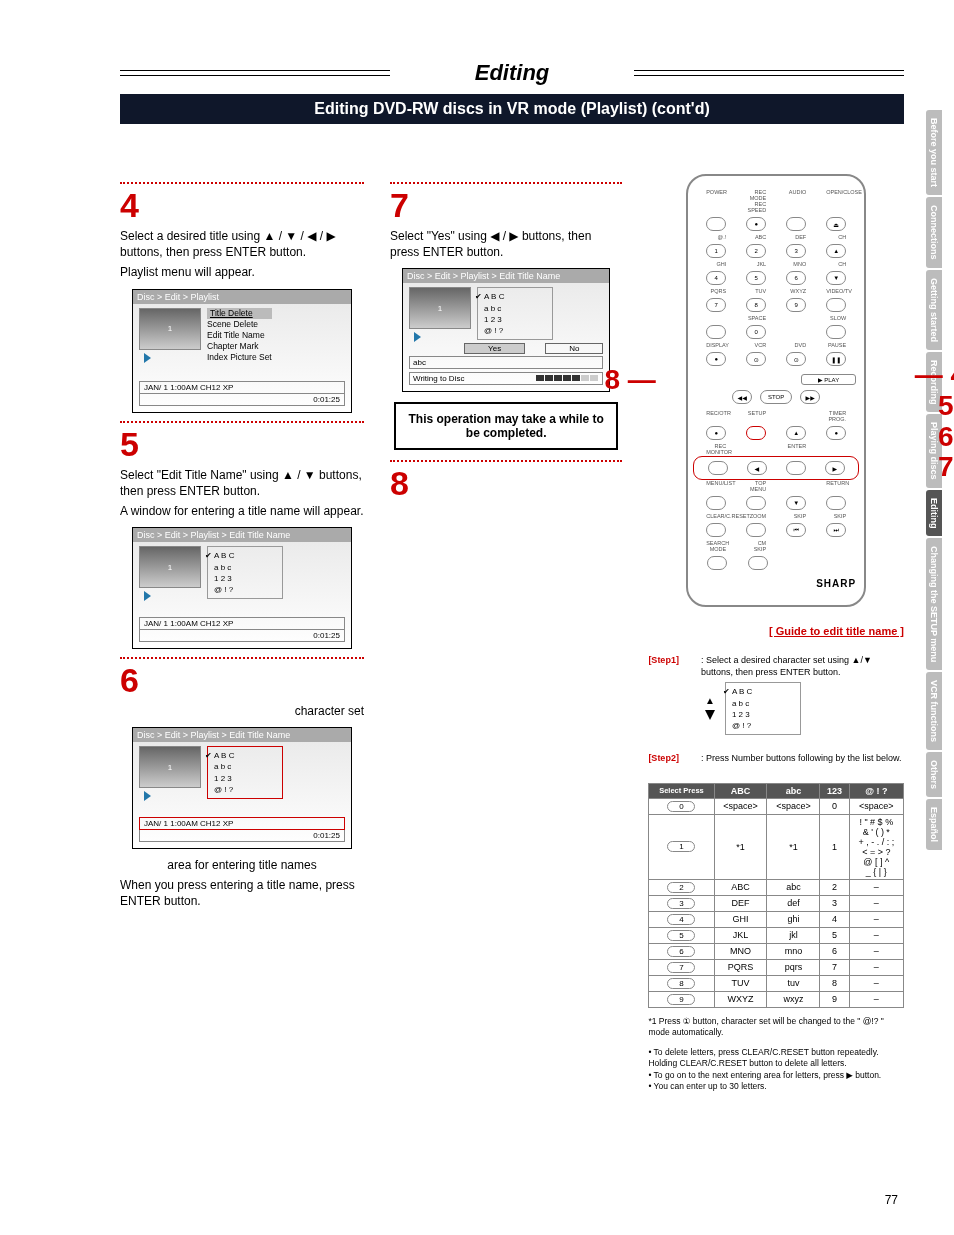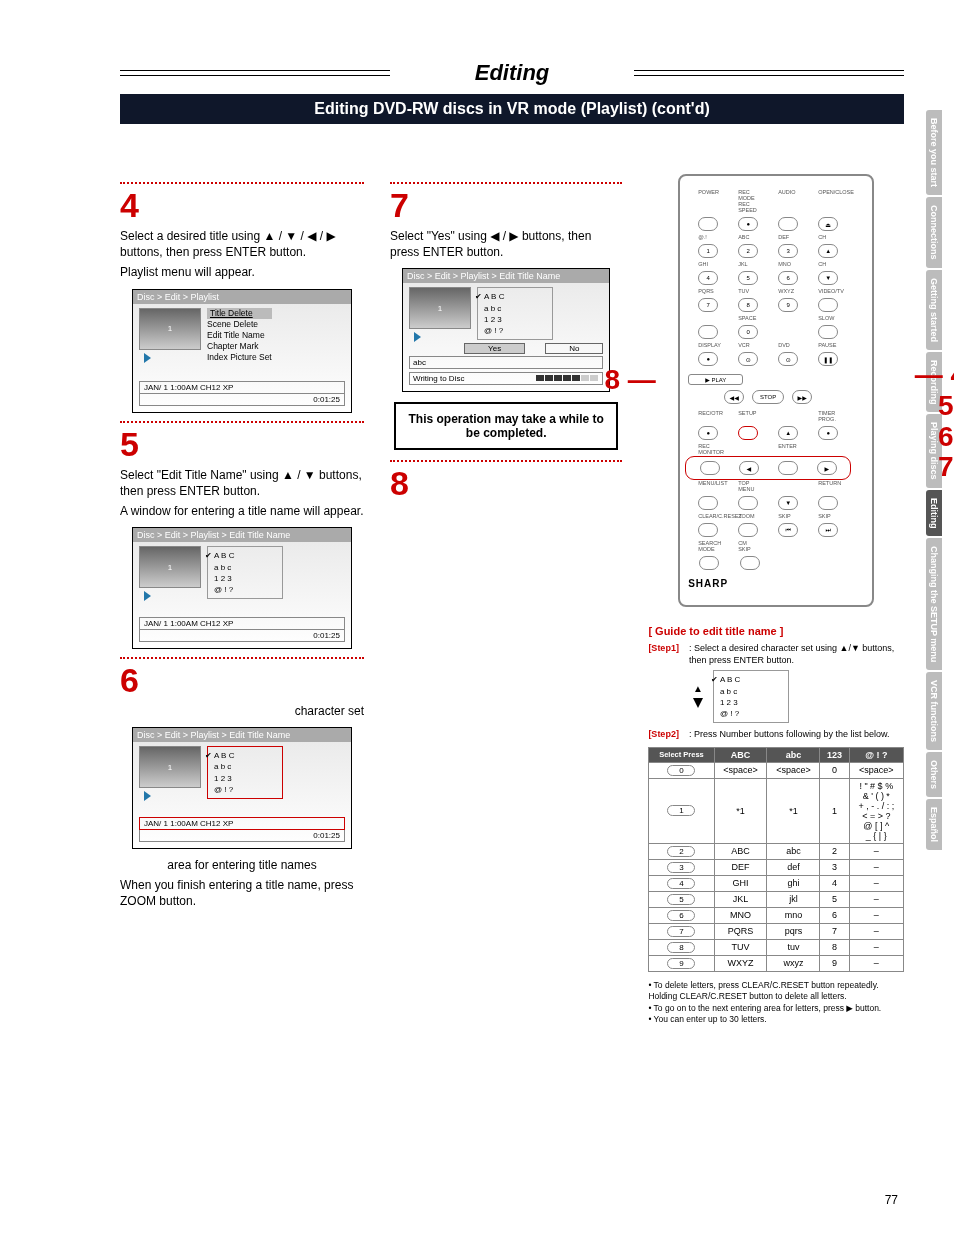--- a/index.html
+++ b/index.html
@@ -132,26 +132,26 @@
     margin: 10px 4px;
   }
   .yes-no { text-align:right; margin-top:4px; font-size:8px; }
   .yes-no span { border:1px solid #666; padding:0 23px; margin-left:20px; }
   .writebar { border:1px solid #888; padding:1px 3px; font-size:8px; display:flex; justify-content:space-between; margin-top:3px;}
   .prog { display:inline-block; }
   .prog .seg { display:inline-block; width:8px; height:6px; background:#333; margin-right:1px; }
   .prog .seg.off { background:#ccc; }
   .remote {
     border: 2px solid #888;
-    border-radius: 8px;
-    padding: 10px 24px 16px 8px;
+    border-radius: 20px;
+    padding: 10px 8px 16px 8px;
     width: 160px;
     margin: 0 auto;
     font-size: 6px;
-    text-align: left;
+    text-align: right;
     position: relative;
     background:#fff;
   }
   .remote .row { display:flex; justify-content:space-around; margin:3px 0; }
   .remote .btn {
     width: 18px; height: 12px; border: 1px solid #888; border-radius: 9px;
     display:inline-flex; align-items:center; justify-content:center;
     font-size:6px;
   }
   .remote .lbl { font-size:5.5px; color:#555; margin-bottom:1px; }
@@ -173,24 +173,25 @@
     color:#c00;
     font-size:28px;
     font-weight:bold;
   }
   .remote .hl-setup { border-color:#c00; color:#c00; }
   .remote .hl-nav { outline:1.5px solid #c00; outline-offset:2px; border-radius:6px; padding:2px; }
   .guide-h {
     font-weight:bold;
     color:#c00;
     font-size:11px;
-    text-align:left;
+    text-align:right;
     margin-top:18px;
-  }
-  .guide-step { font-size:9px; margin:6px 0; line-height:1.3; display:flex; gap:10px;justify-content:space-between;}
+    text-decoration:underline;
+  }
+  .guide-step { font-size:9px; margin:18px 0; line-height:1.3; display:flex; gap:22px;justify-content:space-between;}
   .guide-step .tag { color:#c00; font-weight:bold; white-space:nowrap;}
   .guide-step .body { flex:1; }
   .mini-charset {
     border:1px solid #999;
     font-size:8px;
     padding:3px 6px;
     line-height:1.4;
     text-align:left;
     width:62px;
   }
@@ -335,21 +336,21 @@
             <div>@ ! ?</div>
           </div>
         </div>
         <div class="bottombar" style="border-color:#c00">
             <span>JAN/ 1   1:00AM  CH12  XP</span>
             <span></span>
           </div>
         <div class="bottombar2">0:01:25</div>
       </div>
       <div class="para" style="text-align:center">area for entering title names</div>
-      <div class="para">When you finish entering a title name, press ZOOM button.</div>
+      <div class="para">When you press entering a title name, press ENTER button.</div>
     </div>
 
     <div class="col mid">
       <hr class="dotline">
       <div class="stepnum">7</div>
       <div class="para bold">Select "Yes" using ◀ / ▶ buttons, then press ENTER button.</div>
       <div class="screen">
         <div class="screen-header">Disc &gt; Edit &gt; Playlist &gt; Edit Title Name</div>
         <div class="screen-inner">
           <div class="thumb">1</div>
@@ -643,20 +644,21 @@
             <tr>
               <td><span class="keybtn">9</span></td>
               <td style="white-space: pre-line;">WXYZ</td>
               <td style="white-space: pre-line;">wxyz</td>
               <td style="white-space: pre-line;">9</td>
               <td style="white-space: pre-line;">–</td>
             </tr>
           </tbody>
       </table>
 
+      <div class="notes">*1  Press ① button, character set will be changed to the " @!? " mode automatically.</div>
       <div class="notes">
         • <span>To delete letters, press CLEAR/C.RESET button repeatedly. Holding CLEAR/C.RESET button to delete all letters.</span><br>
         • <span>To go on to the next entering area for letters, press ▶ button.</span><br>
         • <span>You can enter up to 30 letters.</span>
       </div>
     </div>
 
   </div>
 
   <div class="pageno">77</div>

